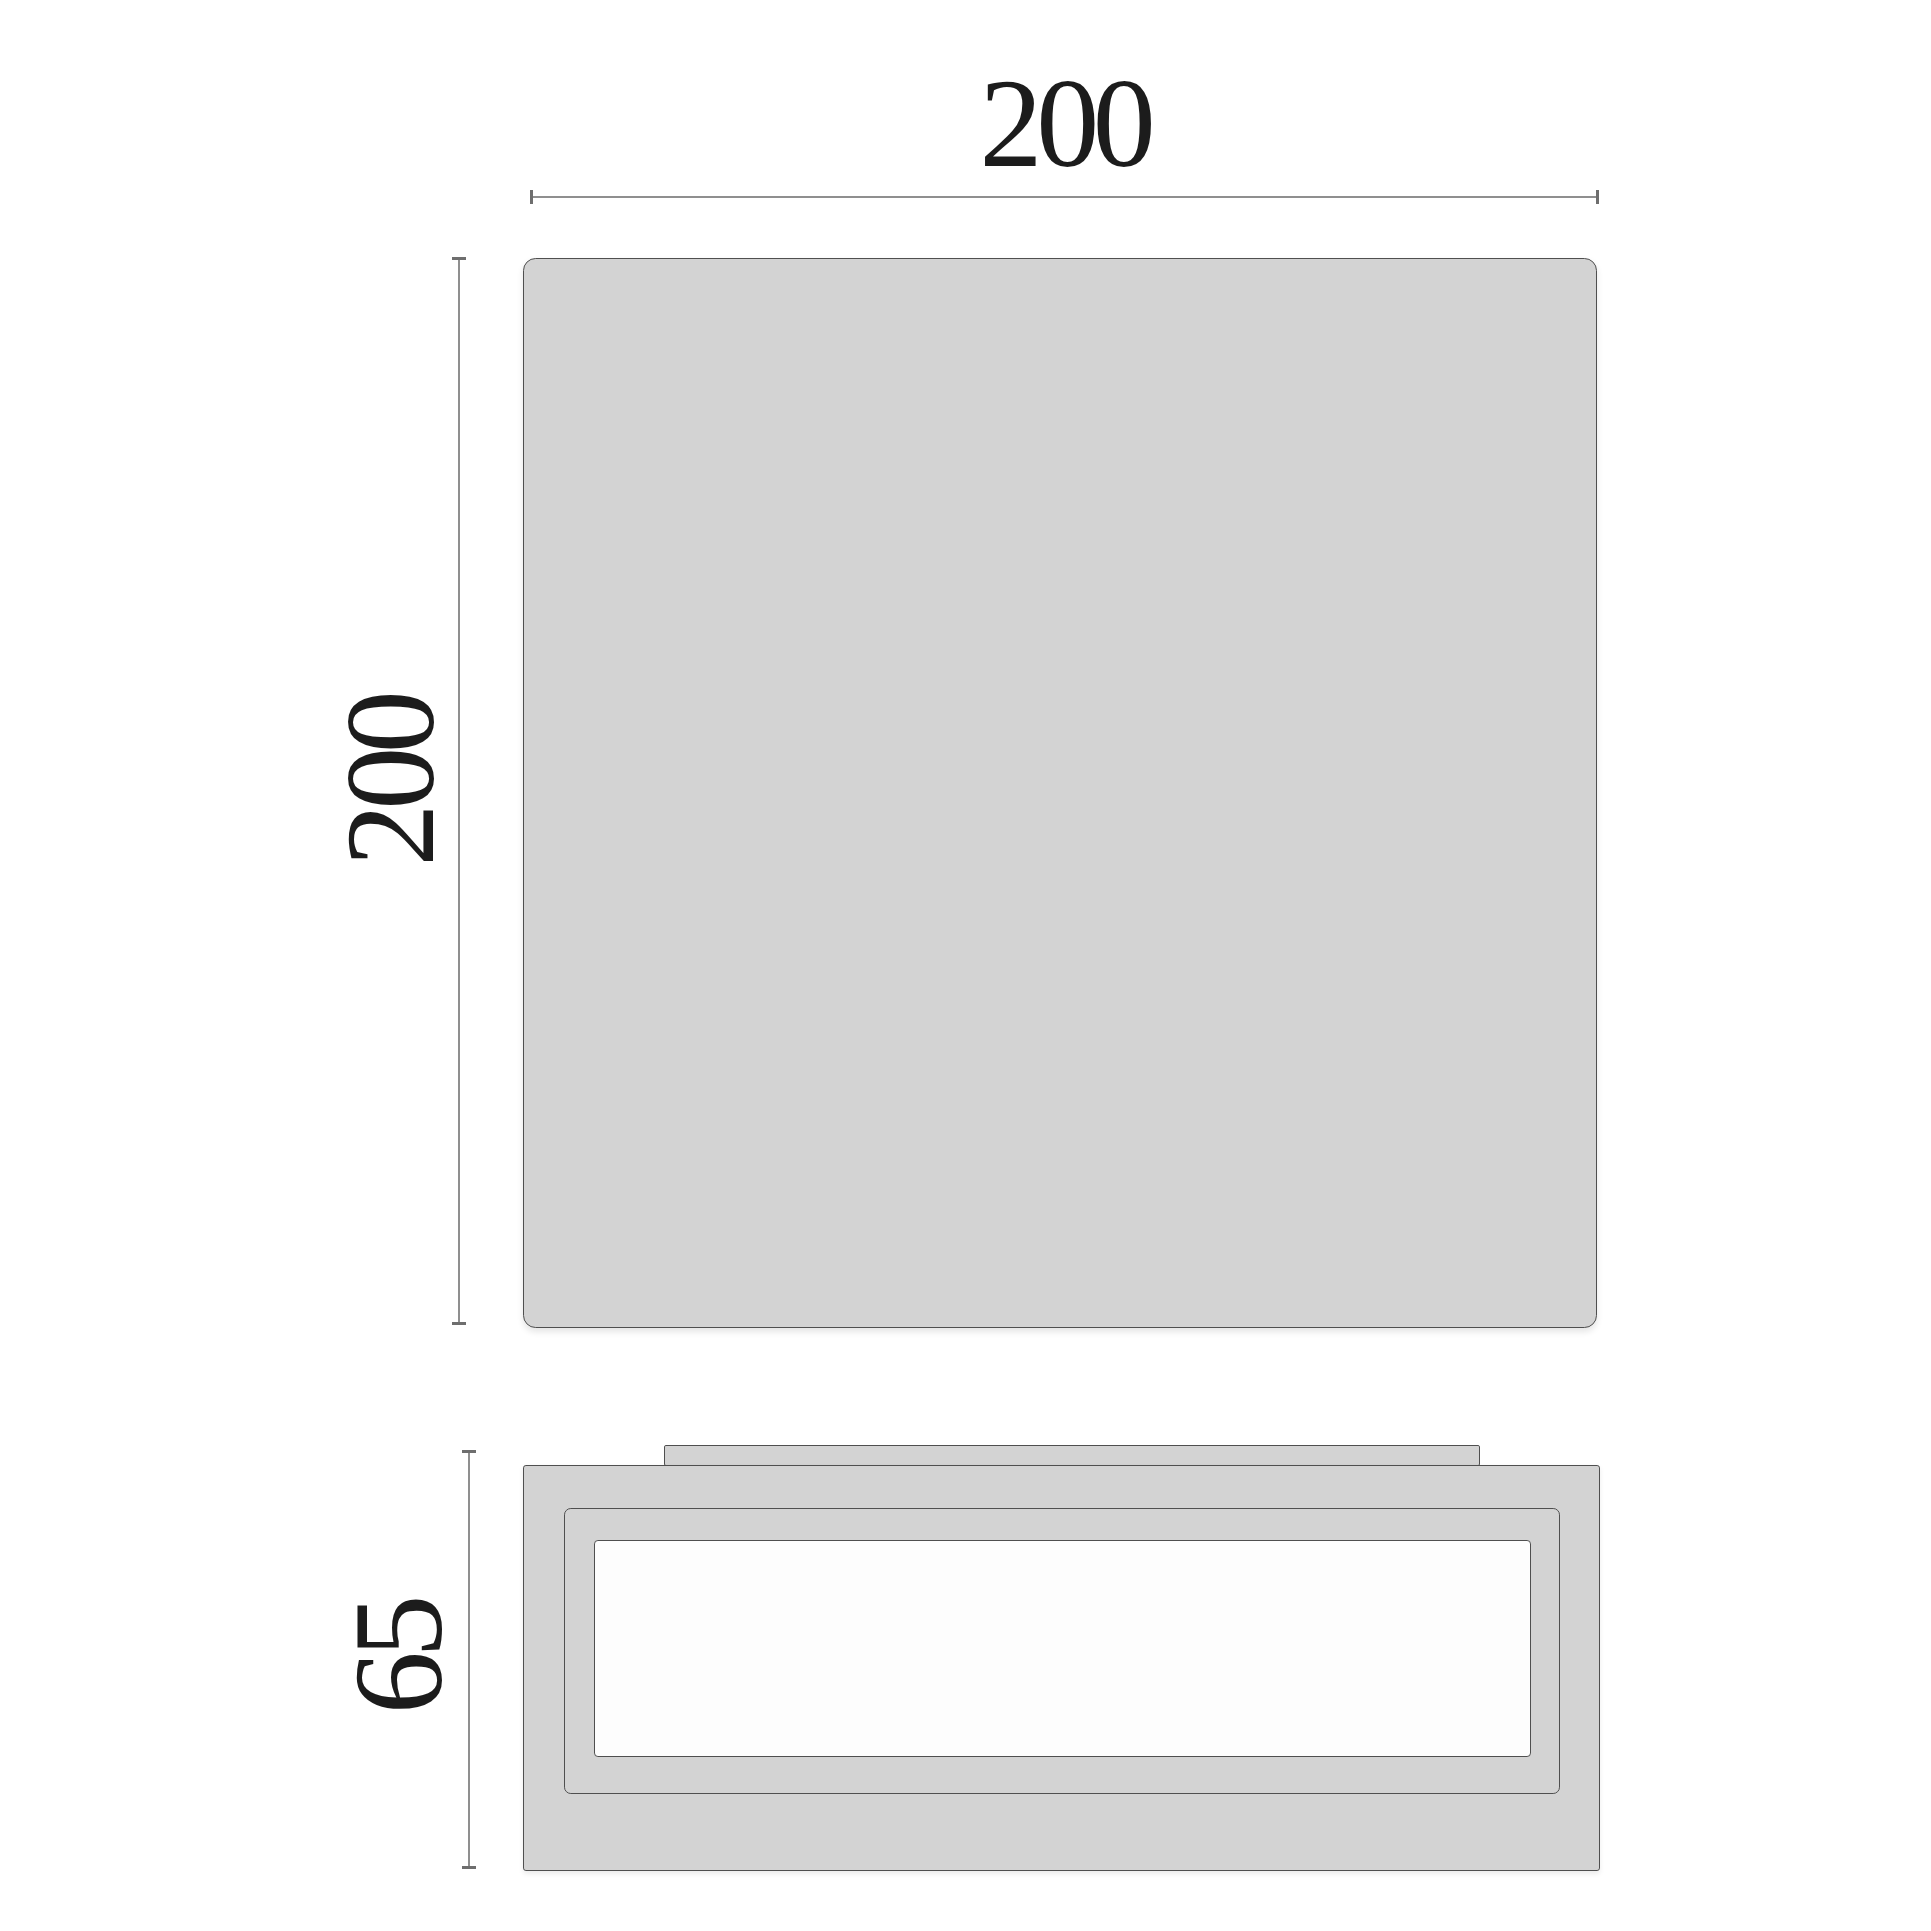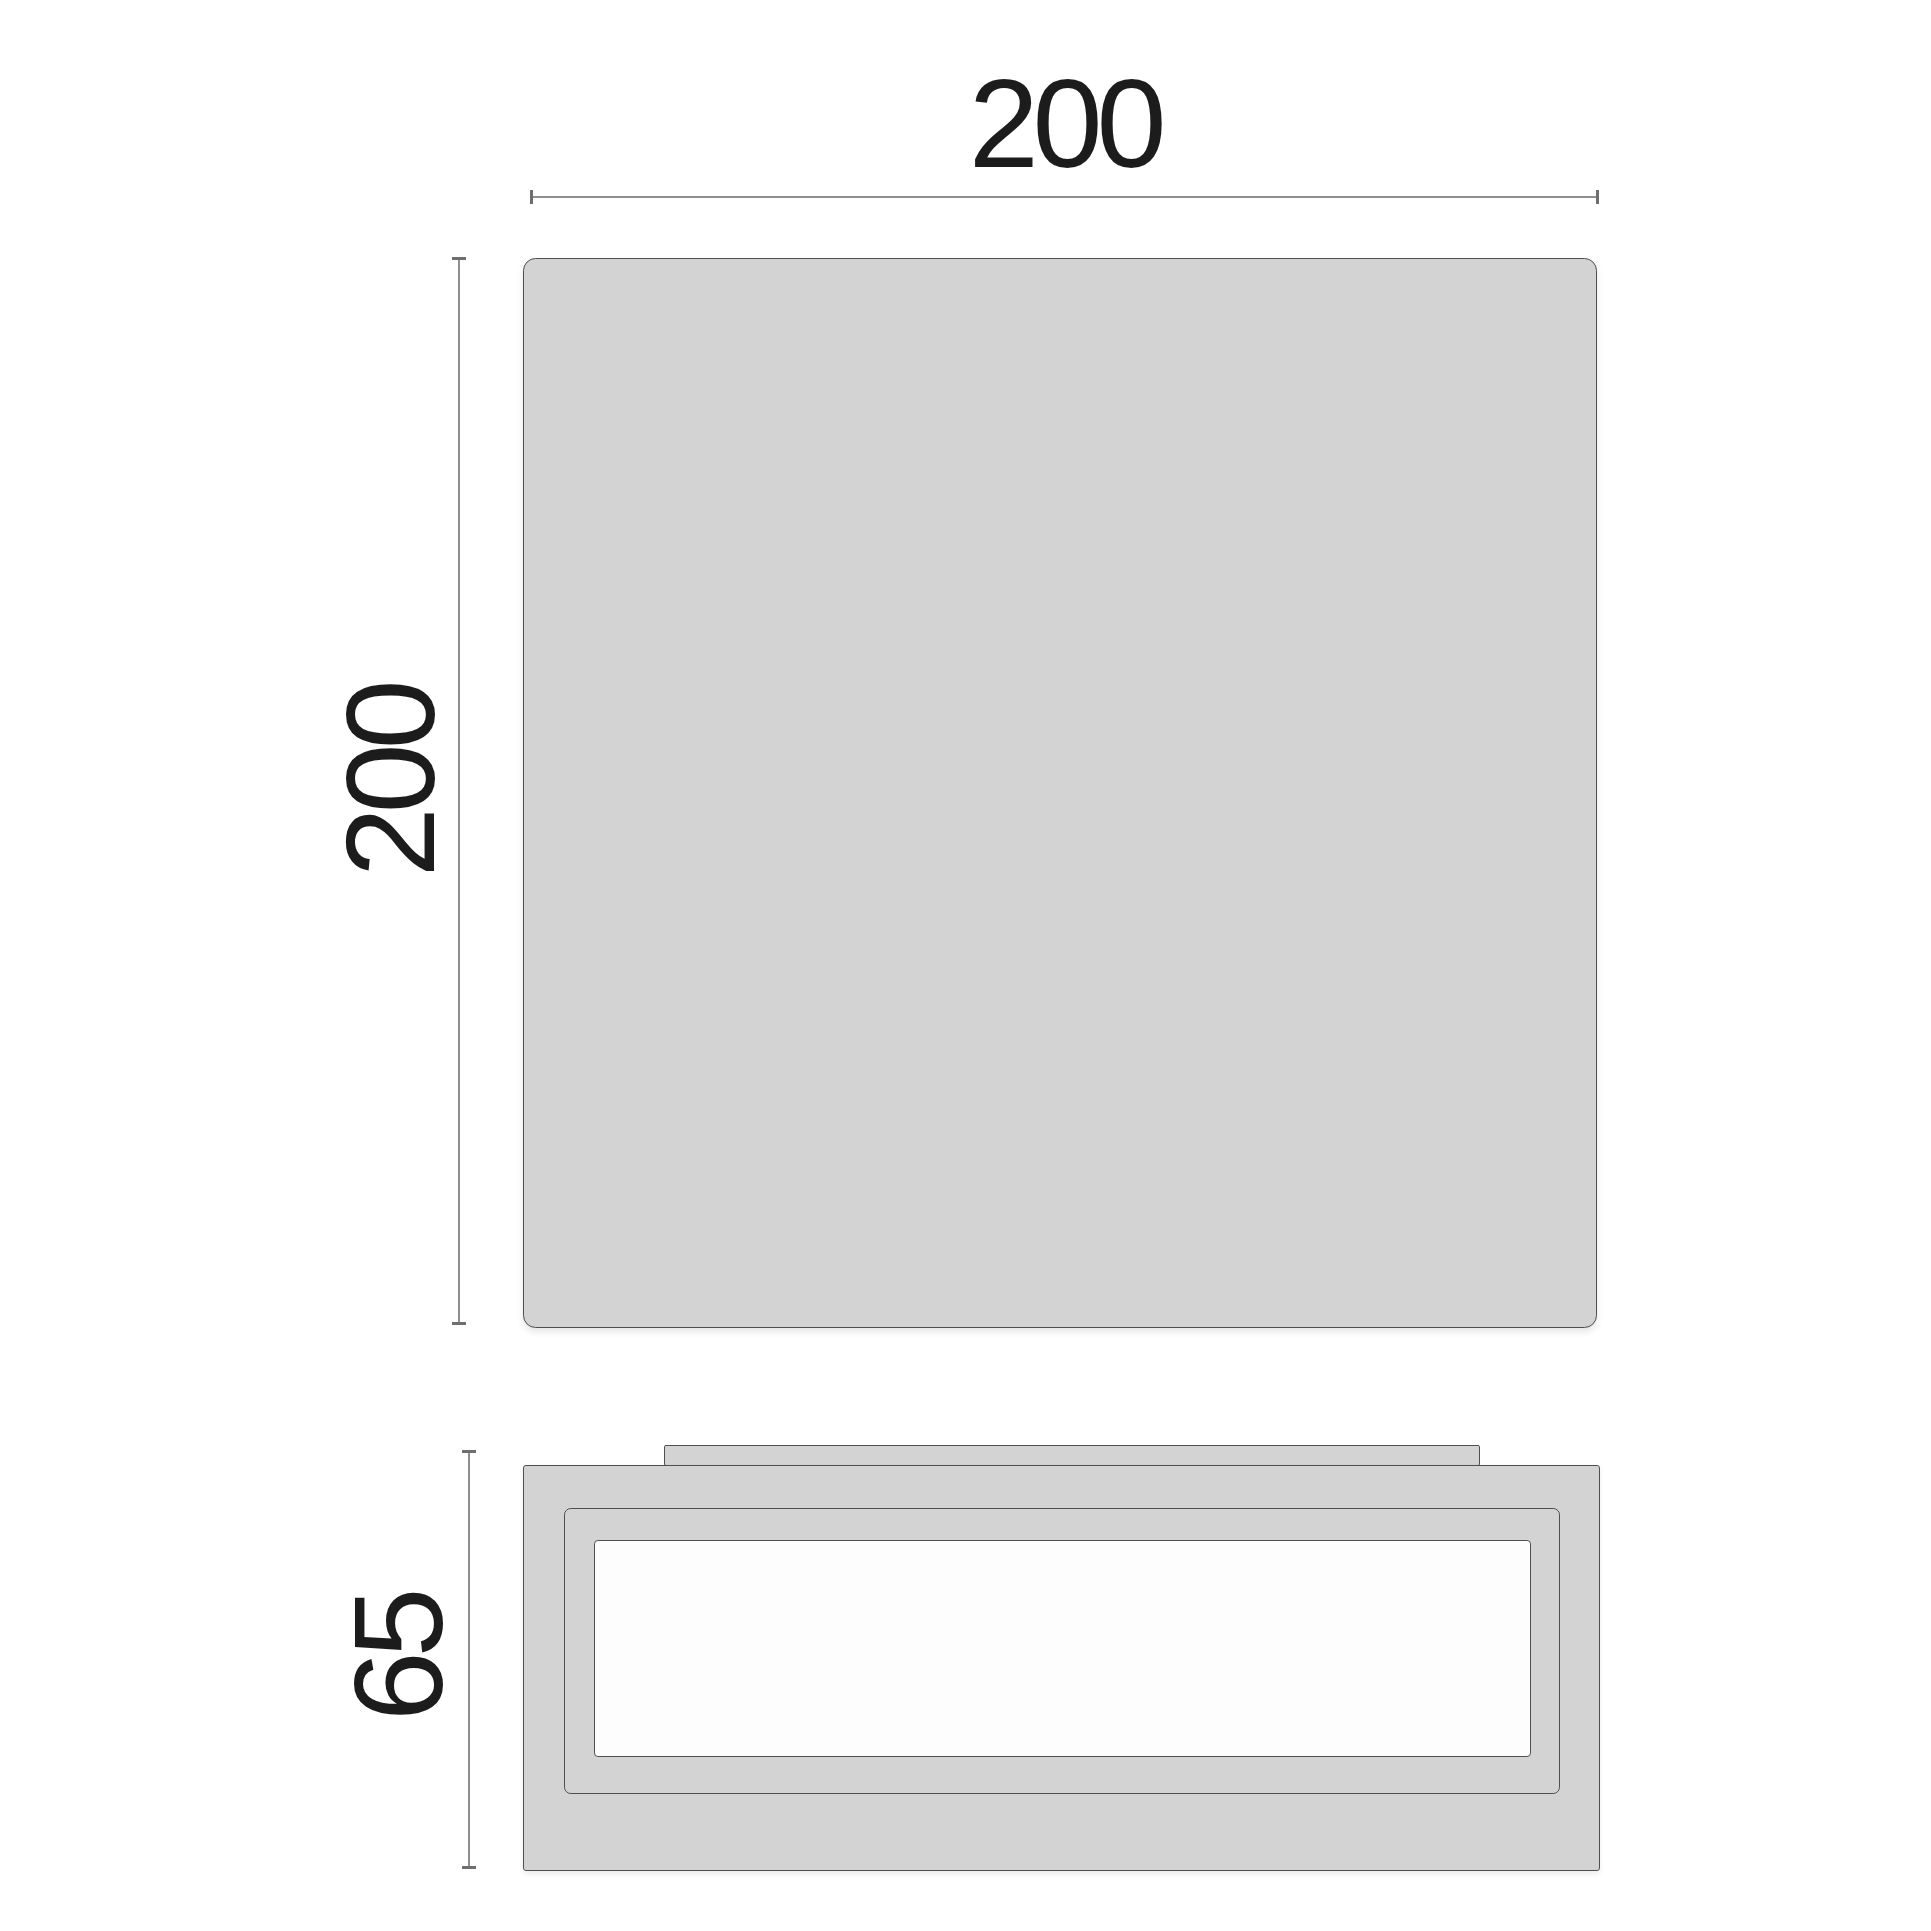--- a/index.html
+++ b/index.html
@@ -10,21 +10,21 @@
     --dim-tick:#6e6e6e;
     --label-color:#1c1c1c;
     --diffuser-fill:#fdfdfd;
   }
   html,body{margin:0;padding:0;background:var(--canvas-bg);}
   #canvas{
     position:relative;
     width:1907px;height:1931px;
     background:var(--canvas-bg);
     overflow:hidden;
-    font-family:Liberation Sans, sans-serif;
+    font-family:Liberation Serif, serif;
   }
   
   .dim-label{
     position:absolute;
     color:var(--label-color);
     font-size:126px;
     line-height:127px;
     letter-spacing:-0.05em;
     text-align:center;
     white-space:nowrap;

